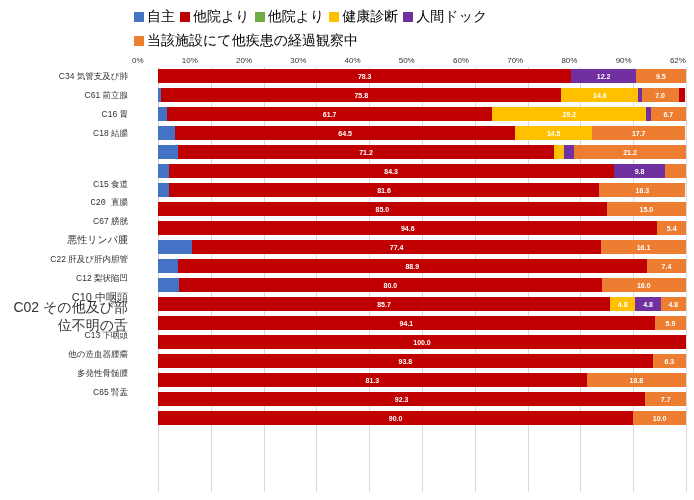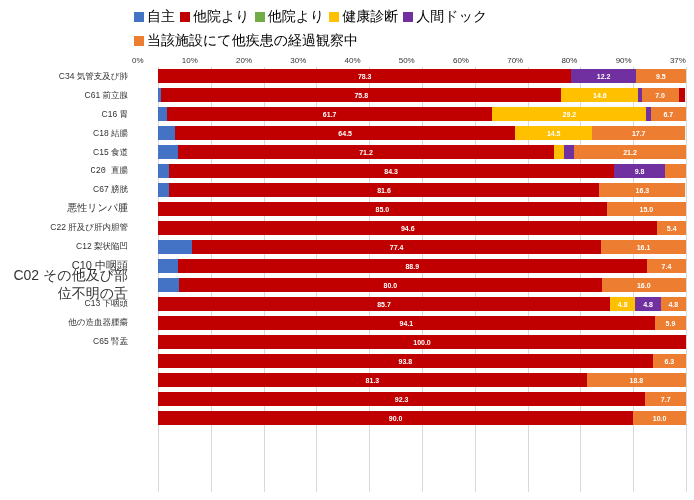--- a/index.html
+++ b/index.html
@@ -118,38 +118,39 @@
       <span>0%</span>
       <span>10%</span>
       <span>20%</span>
       <span>30%</span>
       <span>40%</span>
       <span>50%</span>
       <span>60%</span>
       <span>70%</span>
       <span>80%</span>
       <span>90%</span>
-      <span>37%</span>
+      <span>62%</span>
     </div>
   <div style="display:flex;flex:1;flex-direction:row;gap:26px;">
     <div class="y-labels-col" id="ylabels" style="width:128px;flex-shrink:0;">
         <div class="y-label" style="height: 18px; line-height: 18px; margin-bottom: 1px; display: flex; align-items: center; justify-content: flex-end; font-size: 8.5px;">C34 気管支及び肺</div>
         <div class="y-label" style="height: 18px; line-height: 18px; margin-bottom: 1px; display: flex; align-items: center; justify-content: flex-end; font-size: 8.5px;">C61 前立腺</div>
         <div class="y-label" style="height: 18px; line-height: 18px; margin-bottom: 1px; display: flex; align-items: center; justify-content: flex-end; font-size: 8.5px;">C16 胃</div>
         <div class="y-label" style="height: 18px; line-height: 18px; margin-bottom: 1px; display: flex; align-items: center; justify-content: flex-end; font-size: 8.5px;">C18 結腸</div>
-        <div class="y-label" style="height: 18px; line-height: 18px; margin-bottom: 1px; display: flex; align-items: center; justify-content: flex-end; font-size: 8.5px;">C15 食道</div>
+        <div class="y-label" style="height: 18px; line-height: 18px; margin-bottom: 1px; display: flex; align-items: center; justify-content: flex-end; font-size: 8.5px; margin-top: 32px;">C15 食道</div>
         <div class="y-label" style="height: 18px; line-height: 18px; margin-bottom: 0; display: flex; align-items: center; justify-content: flex-end; font-size: 8.5px; font-family: Liberation Mono, monospace;">C20 直腸</div>
         <div class="y-label" style="height: 18px; line-height: 18px; margin-bottom: 1px; display: flex; align-items: center; justify-content: flex-end; font-size: 8.5px;">C67 膀胱</div>
         <div class="y-label" style="height: 18px; line-height: 18px; margin-bottom: 1px; display: flex; align-items: center; justify-content: flex-end; font-size: 10px;">悪性リンパ腫</div>
         <div class="y-label" style="height: 18px; line-height: 18px; margin-bottom: 1px; display: flex; align-items: center; justify-content: flex-end; font-size: 8.5px;">C22 肝及び肝内胆管</div>
         <div class="y-label" style="height: 18px; line-height: 18px; margin-bottom: 1px; display: flex; align-items: center; justify-content: flex-end; font-size: 8.5px;">C12 梨状陥凹</div>
         <div class="y-label" style="height: 18px; line-height: 18px; margin-bottom: 1px; display: flex; align-items: center; justify-content: flex-end; font-size: 11px;">C10 中咽頭</div>
         <div class="y-label" style="height: 18px; line-height: 18px; margin-bottom: 1px; display: flex; align-items: center; justify-content: flex-end; font-size: 14px;">C02 その他及び部位不明の舌</div>
         <div class="y-label" style="height: 18px; line-height: 18px; margin-bottom: 1px; display: flex; align-items: center; justify-content: flex-end; font-size: 8.5px;">C13 下咽頭</div>
         <div class="y-label" style="height: 18px; line-height: 18px; margin-bottom: 1px; display: flex; align-items: center; justify-content: flex-end; font-size: 8.5px;">他の造血器腫瘍</div>
+        <div class="y-label" style="height: 18px; line-height: 18px; margin-bottom: 1px; display: flex; align-items: center; justify-content: flex-end; font-size: 8.5px;">多発性骨髄腫</div>
         <div class="y-label" style="height: 18px; line-height: 18px; margin-bottom: 1px; display: flex; align-items: center; justify-content: flex-end; font-size: 8.5px;">C65 腎盂</div>
       </div>
     <div class="bars-col" id="barsArea" style="flex:1;position:relative;">
         <div style="position: absolute; inset: 0px; pointer-events: none;">
           <div style="position: absolute; top: 0px; bottom: 0px; left: 0%; width: 1px; background: rgba(0, 0, 0, 0.15);"></div>
           <div style="position: absolute; top: 0px; bottom: 0px; left: 10%; width: 1px; background: rgba(0, 0, 0, 0.15);"></div>
           <div style="position: absolute; top: 0px; bottom: 0px; left: 20%; width: 1px; background: rgba(0, 0, 0, 0.15);"></div>
           <div style="position: absolute; top: 0px; bottom: 0px; left: 30%; width: 1px; background: rgba(0, 0, 0, 0.15);"></div>
           <div style="position: absolute; top: 0px; bottom: 0px; left: 40%; width: 1px; background: rgba(0, 0, 0, 0.15);"></div>
           <div style="position: absolute; top: 0px; bottom: 0px; left: 50%; width: 1px; background: rgba(0, 0, 0, 0.15);"></div>

